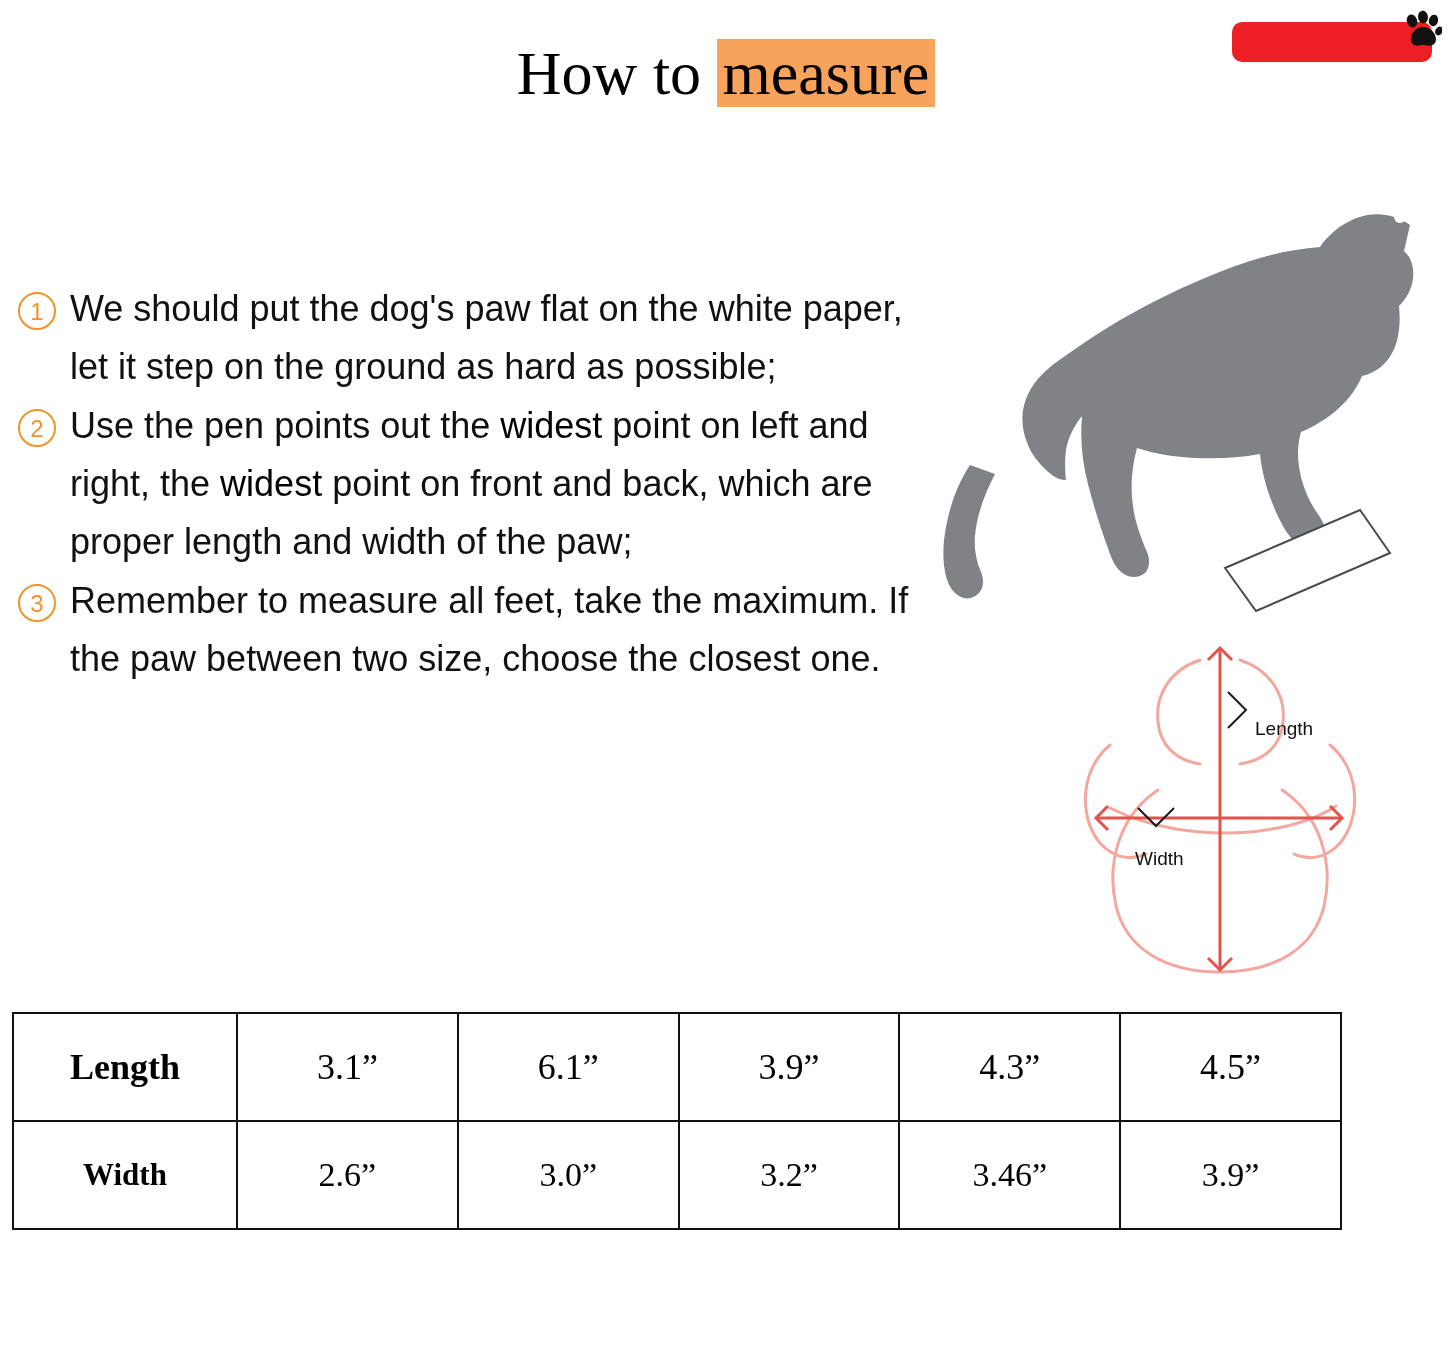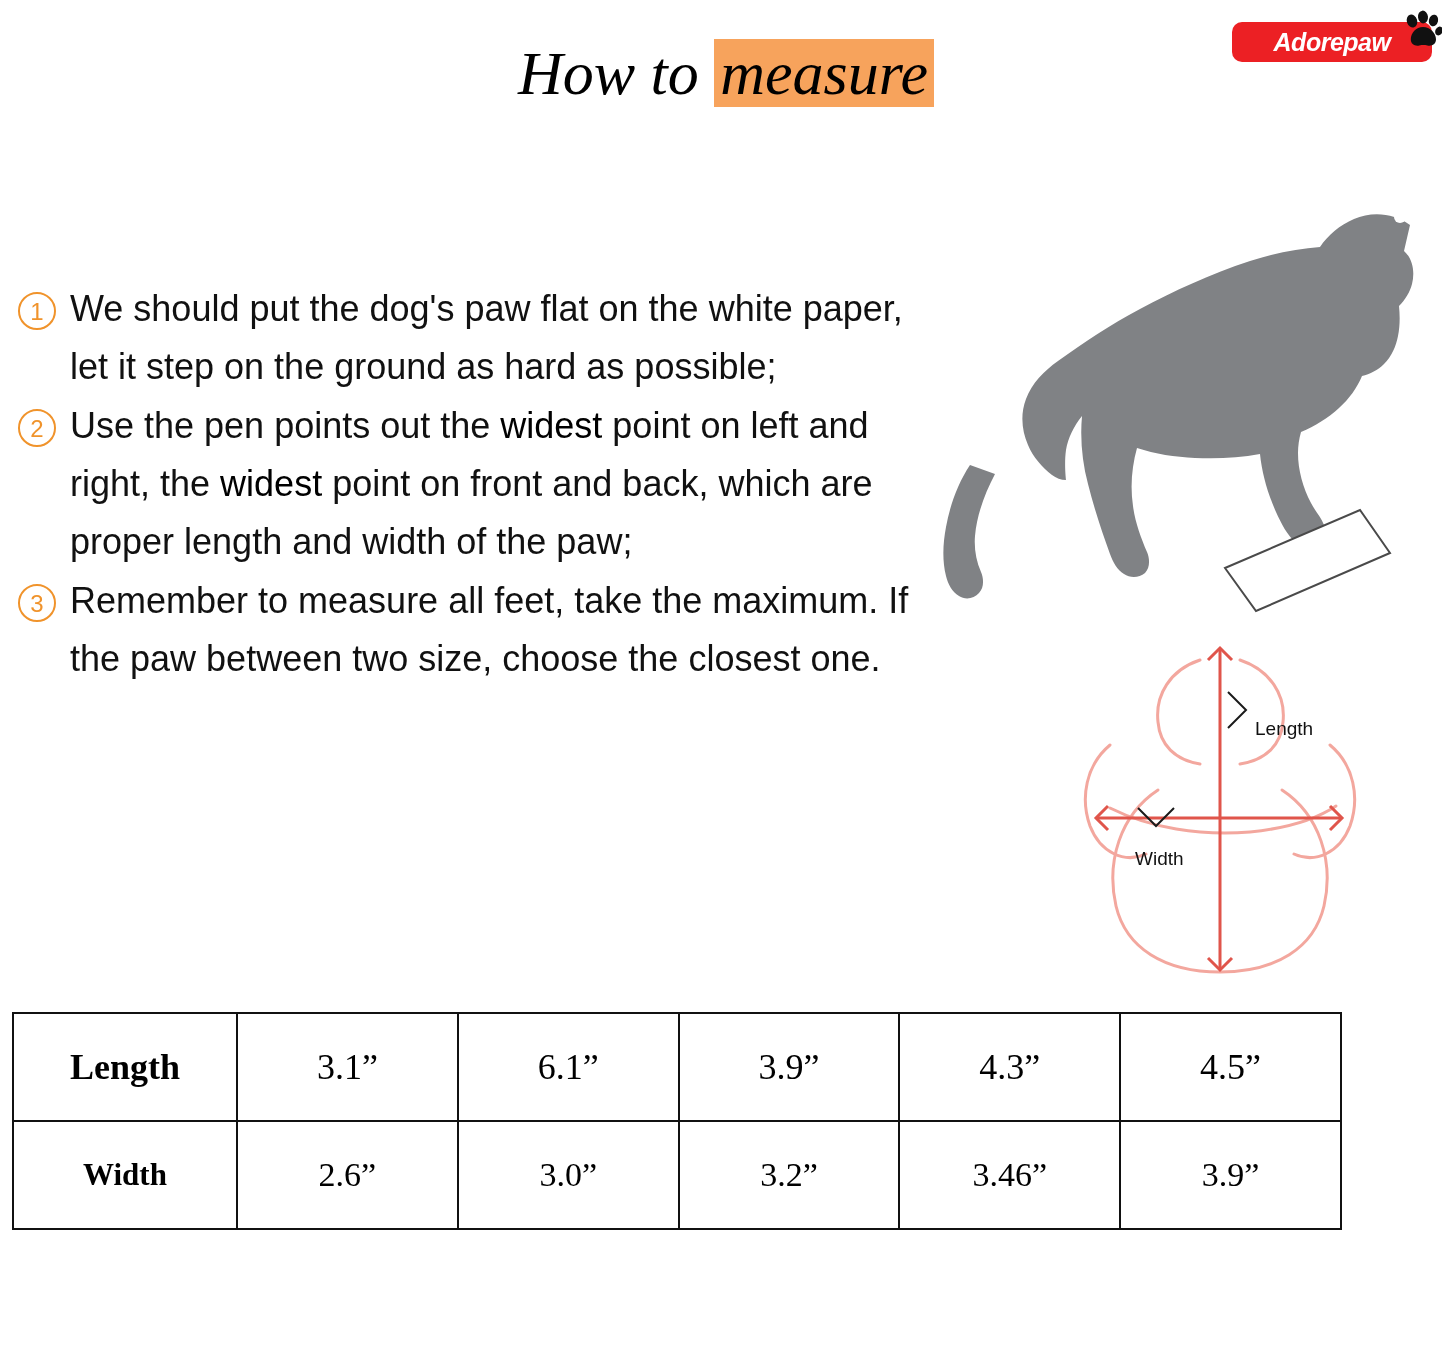--- a/index.html
+++ b/index.html
@@ -56,21 +56,20 @@
     height: 40px;
   }
 
   
   .title-wrap {
     position: absolute;
     top: 38px;
     left: 0;
     width: 1452px;
     text-align: center;
-    font-style: italic;
   }
   .title {
     display: inline-block;
     font-family: "Liberation Serif", serif;
     font-size: 62px;
     line-height: 1.15;
     color: #000;
     white-space: nowrap;
   }
   .title .hl {
@@ -161,21 +160,20 @@
   }
   .size-table tr:first-child td {
     font-size: 36px;
   }
 </style>
 </head>
 <body>
 
 <div class="brand">
   <div class="brand-pill"></div>
-  <div class="brand-text">Adorepaw</div>
   <svg class="paw-icon" viewBox="0 0 42 40">
     <ellipse cx="12" cy="11" rx="5.2" ry="6.6" fill="#111" transform="rotate(-18 12 11)"></ellipse>
     <ellipse cx="23" cy="7" rx="5" ry="6.4" fill="#111" transform="rotate(-6 23 7)"></ellipse>
     <ellipse cx="33.5" cy="10.5" rx="4.6" ry="5.8" fill="#111" transform="rotate(14 33.5 10.5)"></ellipse>
     <ellipse cx="39" cy="21" rx="3.6" ry="4.6" fill="#111" transform="rotate(28 39 21)"></ellipse>
     <path d="M23 17c7 0 13 6.2 13 12.2 0 5-4.2 7.2-8.6 6.2-2.6-0.6-5.4-0.6-8 0-4.4 1-8.6-1.2-8.6-6.2C10.8 23.2 16 17 23 17z" fill="#111"></path>
   </svg>
 </div>
 
 <div class="title-wrap">

